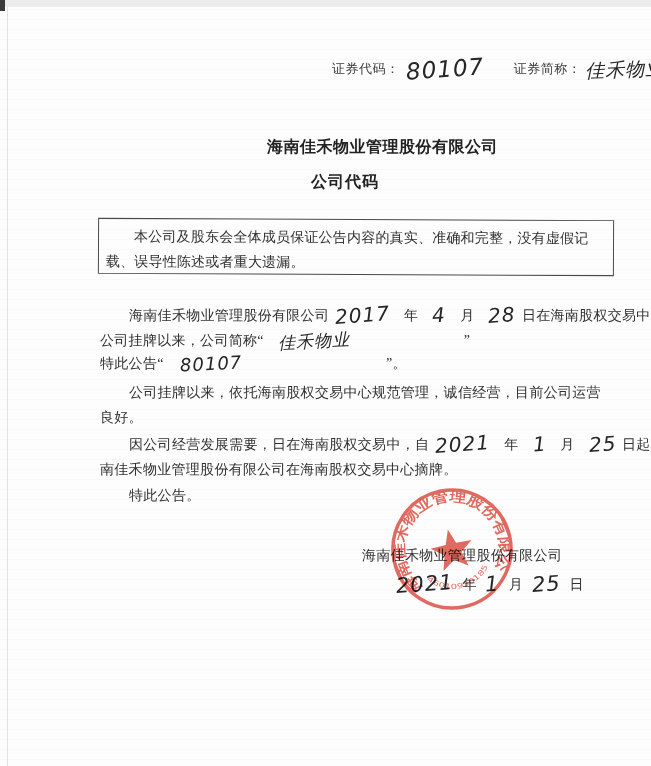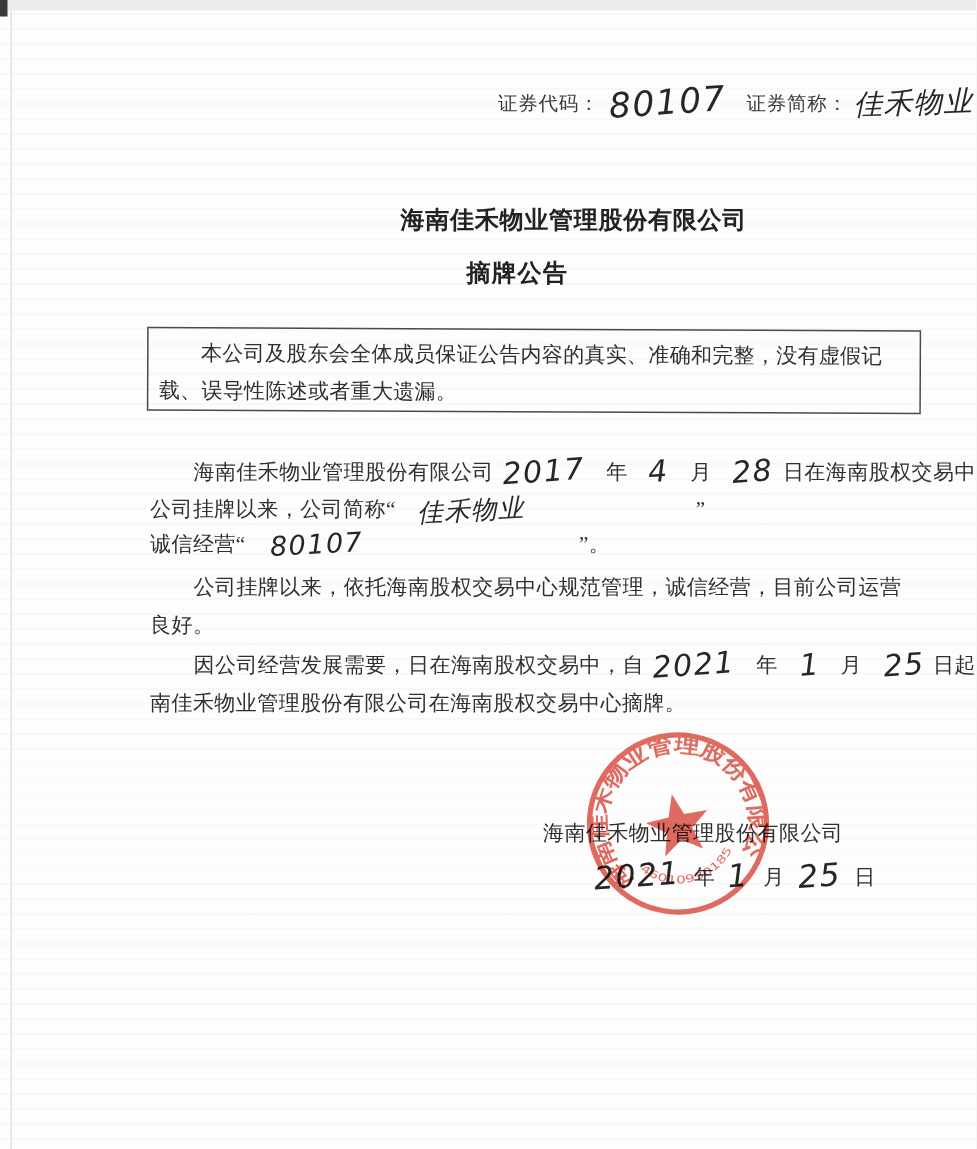--- a/index.html
+++ b/index.html
@@ -17,21 +17,21 @@
   }
   .edge-top{position:absolute;top:0;left:0;width:651px;height:7px;background:#ececec;}
   .edge-corner{position:absolute;top:0;left:0;width:5px;height:11px;background:#3a3a3a;}
   .edge-left{position:absolute;top:7px;left:7px;width:1px;height:759px;background:#e2e2e2;}
 
   .sec-line{
     position:absolute;top:52px;left:332px;height:34px;
     display:flex;align-items:center;white-space:nowrap;
   }
   .sec-label{font-size:13px;color:#3b3b3b;letter-spacing:0.5px;}
-  .sec-label.second{margin-left:8px;}
+  .sec-label.second{margin-left:24px;}
 
   .hw{
     font-family:"DejaVu Sans",sans-serif;
     font-style:italic;
     color:#262626;
     display:inline-block;
     transform:rotate(-4deg);
     line-height:1;
     letter-spacing:1px;
     vertical-align:-2px;
@@ -101,54 +101,57 @@
   <div class="edge-left"></div>
 
   <div class="sec-line">
     <span class="sec-label">证券代码：</span>
     <span class="hw hw-lg">80107</span>
     <span class="sec-label second">证券简称：</span>
     <span class="hw hw-name">佳禾物业</span>
   </div>
 
   <div class="doc-title">海南佳禾物业管理股份有限公司</div>
-  <div class="doc-subtitle">摘牌公告</div>
+  <div class="doc-subtitle">公司代码</div>
 
   <div class="notice-box">
     <p>本公司及股东会全体成员保证公告内容的真实、准确和完整，没有虚假记载、误导性陈述或者重大遗漏。</p>
   </div>
 
   <div class="line" style="top:303px">
     <span class="ind"></span><span>海南佳禾物业管理股份有限公司</span><span class="hw hw-md">2017</span><span class="unit">年</span><span class="hw hw-md">4</span><span class="unit">月</span><span class="hw hw-md">28</span><span>日在海南股权交易中</span>
   </div>
 
   <div class="line" style="top:328px">
     <span>公司挂牌以来，公司简称“</span><span class="hw hw-sm" style="margin-left:14px">佳禾物业</span><span class="qspacer" style="width:108px"></span><span>”</span>
   </div>
 
   <div class="line" style="top:351px">
-    <span>诚信经营“</span><span class="hw hw-sm" style="margin-left:16px;font-size:18px">80107</span><span class="qspacer" style="width:138px"></span><span>”。</span>
+    <span>特此公告“</span><span class="hw hw-sm" style="margin-left:16px;font-size:18px">80107</span><span class="qspacer" style="width:138px"></span><span>”。</span>
   </div>
 
   <div class="line" style="top:405px">
     <span>良好。</span>
   </div>
 
   <div class="line" style="top:380px">
     <span class="ind"></span><span>公司挂牌以来，依托海南股权交易中心规范管理，诚信经营，目前公司运营</span>
   </div>
 
   <div class="line" style="top:432px">
     <span class="ind"></span><span>因公司经营发展需要，日在海南股权交易中，自</span><span class="hw hw-md">2021</span><span class="unit">年</span><span class="hw hw-md">1</span><span class="unit">月</span><span class="hw hw-md">25</span><span>日起，海</span>
   </div>
 
   <div class="line" style="top:457px">
     <span>南佳禾物业管理股份有限公司在海南股权交易中心摘牌。</span>
   </div>
 
+  <div class="line" style="top:483px">
+    <span class="ind"></span><span>特此公告。</span>
+  </div>
 
   <div class="sig-company">海南佳禾物业管理股份有限公司</div>
 
   <div class="sig-date">
     <span class="hw hw-date">2021</span>
       <span class="unit">年</span>
       <span class="hw hw-date">1</span>
       <span class="unit">月</span>
       <span class="hw hw-date">25</span>
       <span class="unit">日</span>

